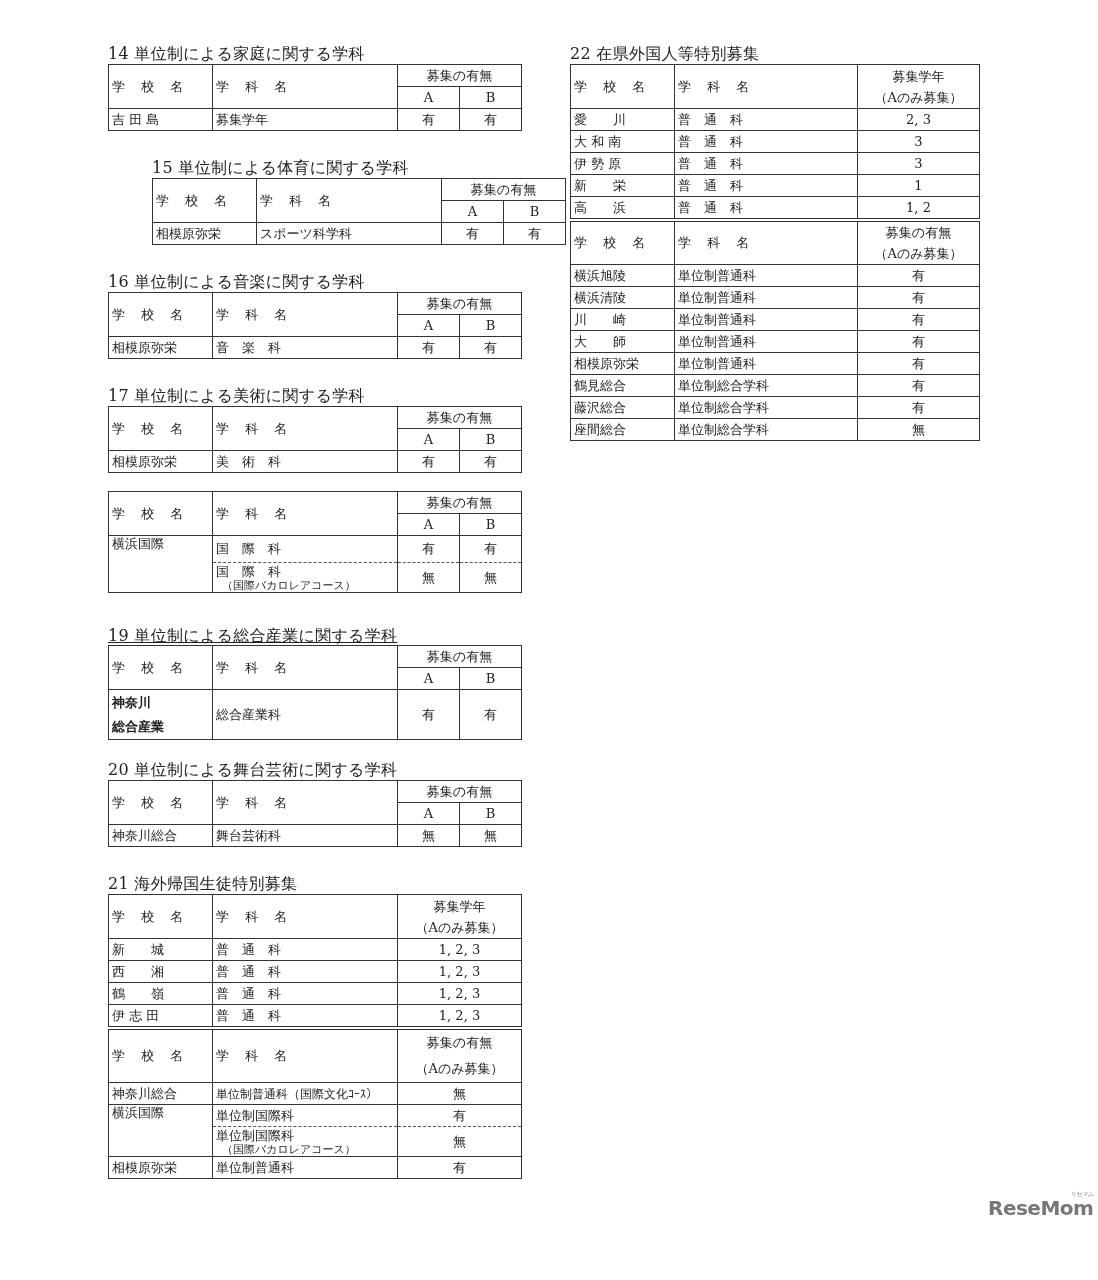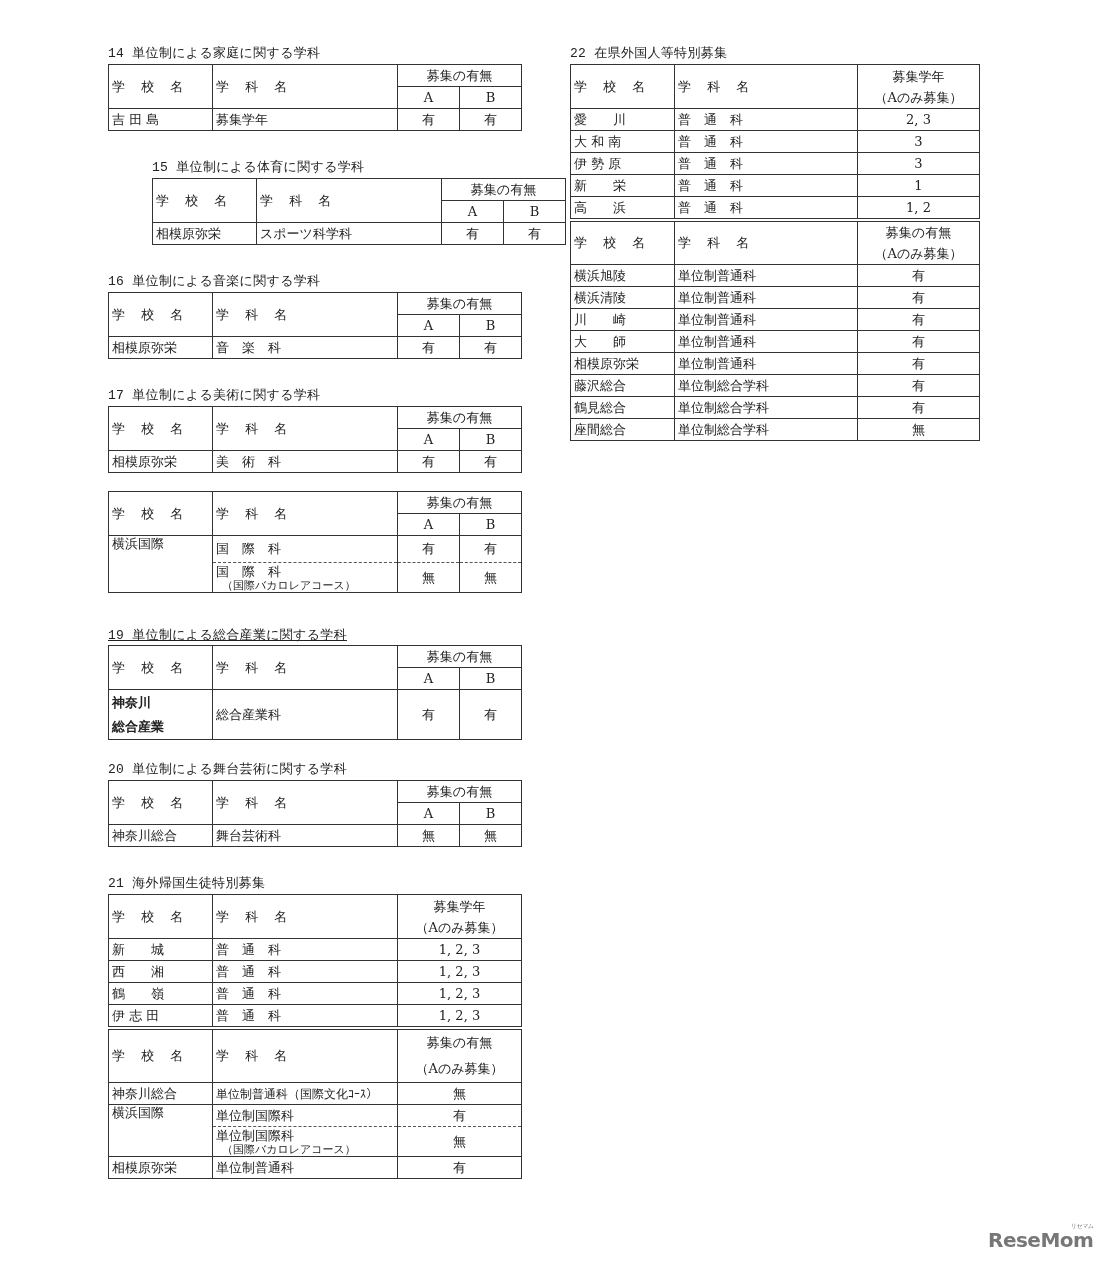--- a/index.html
+++ b/index.html
@@ -1,33 +1,33 @@
 <!DOCTYPE html>
 <html><head>
 <meta charset="utf-8">
 <style>
   html, body { margin:0; padding:0; background:#ffffff; }
   body {
     width:1098px; height:1280px; position:relative; overflow:hidden;
     font-family:"DejaVu Serif","Liberation Serif",serif; color:#222;
   }
   .sec { position:absolute; }
-  .sec-title { font-size:13px; line-height:16px; height:16px; white-space:nowrap; letter-spacing:0.3px;font-family:Liberation Mono, monospace; }
+  .sec-title { font-size:16px; line-height:16px; height:16px; white-space:nowrap; letter-spacing:0.3px; }
   .sec-title.ul { text-decoration: underline; }
   table { border-collapse:collapse; table-layout:fixed; font-size:13px; }
   td { border:1.5px solid #333; padding:0 3px; height:21px; line-height:16px; white-space:nowrap; overflow:hidden; }
   td.c { text-align:center; }
   td.hd { text-align:left; letter-spacing:6px; }
   td.hd2 { text-align:center; letter-spacing:0; }
   td.top { vertical-align:top; }
   td.sm { font-size:12px; line-height:14px; }
   .sub { display:block; font-size:11px; line-height:12px; padding-left:6px; }
   .dash-bottom { border-bottom:1px dashed #555; }
   tr.dbl td { border-top:4px double #333; }
-  .logo { position:absolute; left:988px; top:1228px; font-family:"DejaVu Sans","Liberation Sans",sans-serif; font-weight:bold; font-size:20px; color:#777; letter-spacing:-0.5px; }
+  .logo { position:absolute; left:988px; top:1196px; font-family:"DejaVu Sans","Liberation Sans",sans-serif; font-weight:bold; font-size:20px; color:#777; letter-spacing:-0.5px; }
   .logo small { position:absolute; top:-6px; right:0; font-size:6px; font-weight:normal; }
 </style>
 </head>
 <body>
 
 <div class="sec" style="left:108px; top:46px;">
   <div class="sec-title">14 単位制による家庭に関する学科</div>
   <table style="width:413px; margin-top:2px;">
     <colgroup>
         <col style="width:104px">
@@ -373,26 +373,26 @@
           <td>大　　師</td>
           <td>単位制普通科</td>
           <td class="c">有</td>
         </tr>
     <tr>
           <td>相模原弥栄</td>
           <td>単位制普通科</td>
           <td class="c">有</td>
         </tr>
     <tr>
+          <td>鶴見総合</td>
+          <td>単位制総合学科</td>
+          <td class="c">有</td>
+        </tr>
+    <tr>
           <td>藤沢総合</td>
-          <td>単位制総合学科</td>
-          <td class="c">有</td>
-        </tr>
-    <tr>
-          <td>鶴見総合</td>
           <td>単位制総合学科</td>
           <td class="c">有</td>
         </tr>
     <tr>
           <td>座間総合</td>
           <td>単位制総合学科</td>
           <td class="c">無</td>
         </tr>
   </tbody>
     </table>

